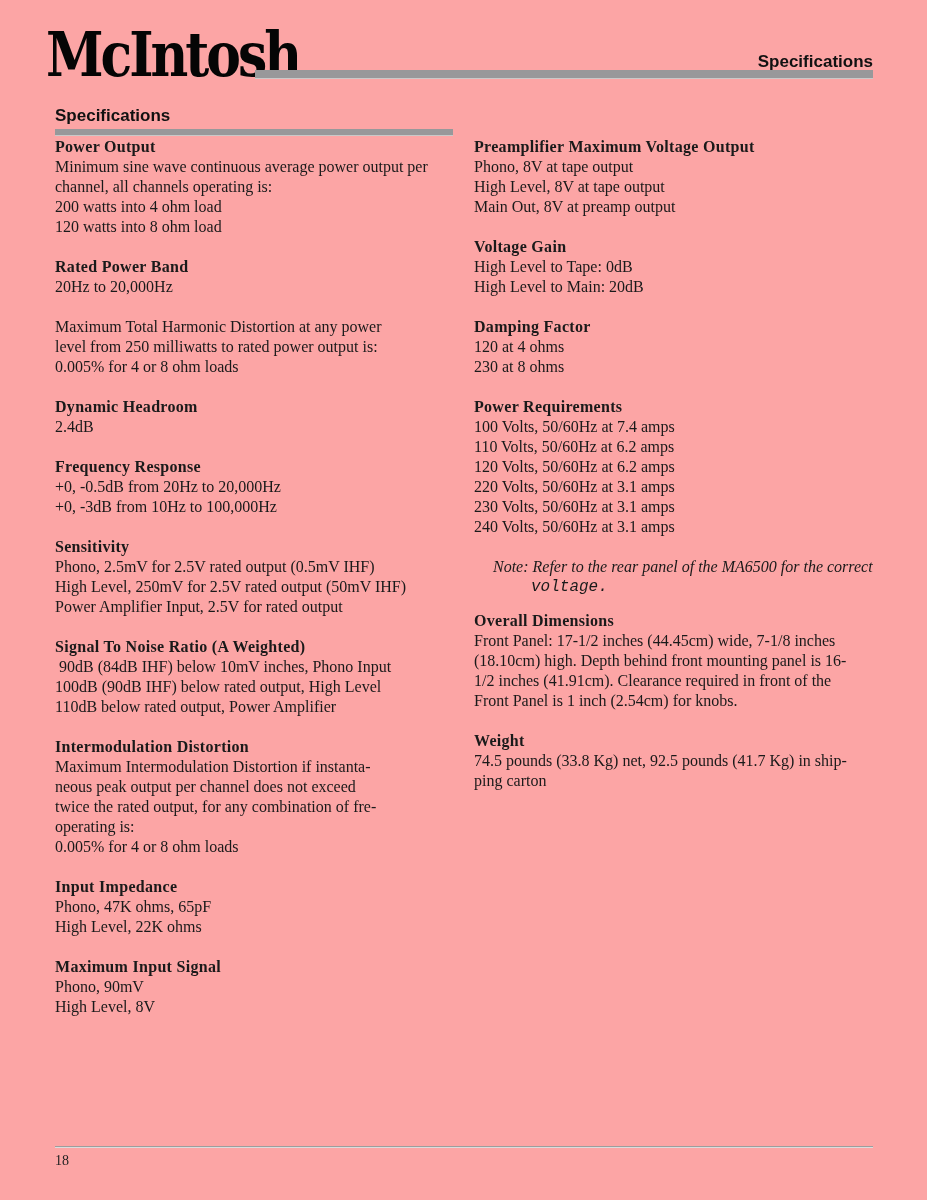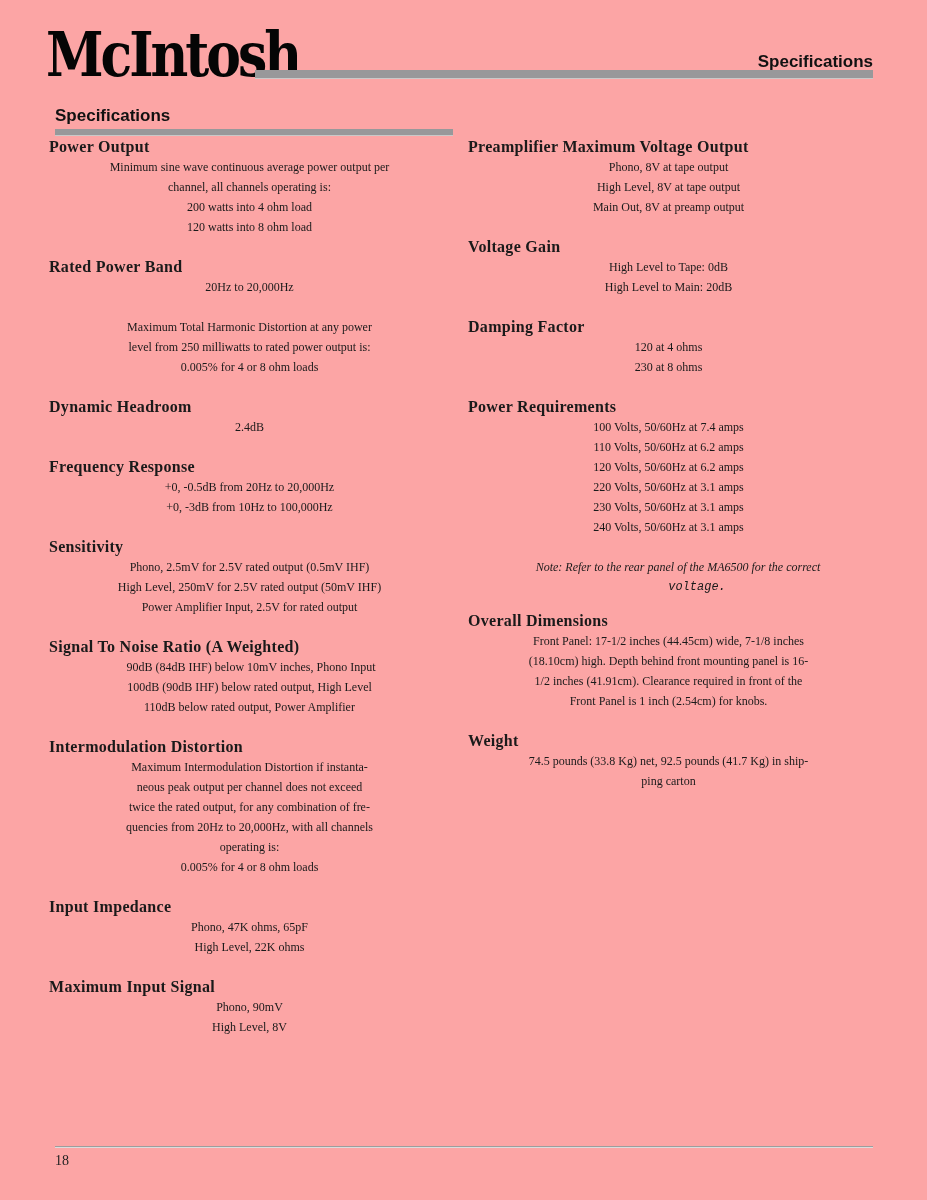--- a/index.html
+++ b/index.html
@@ -60,40 +60,39 @@
     left: 55px;
     top: 129px;
     width: 398px;
     height: 7px;
     background: #98989a;
     border-bottom: 1px solid #c9c9c9;
   }
   
   .columns {
     position: absolute;
-    left: 49px;
+    left: 55px;
     top: 137px;
     width: 820px;
     display: flex;
     gap: 18px;
   }
   .col { width: 401px; }
   .spec-section { margin-bottom: 20px; }
   .sec-title {
     font-weight: 700;
     font-size: 16px;
     line-height: 20px;
     letter-spacing: 0.3px;
     white-space: pre;
   }
   .line {
-    font-size: 12px;
+    font-size: 16px;
     line-height: 20px;
     white-space: pre;
-    text-align: center;
   }
   .note { margin-top: 18px; margin-bottom: 14px; }
   .note .line { font-style: italic; }
   .note .line:first-child { padding-left: 19px; }
   .note .line:not(:first-child) { padding-left: 57px; font-family: Liberation Mono, monospace; }
   
   .footer-line {
     position: absolute;
     left: 55px;
     top: 1146px;
@@ -162,21 +161,20 @@
           <div class="sec-title">Signal To Noise Ratio (A Weighted)</div>
           <div class="line"> 90dB (84dB IHF) below 10mV inches, Phono Input</div>
           <div class="line">100dB (90dB IHF) below rated output, High Level</div>
           <div class="line">110dB below rated output, Power Amplifier</div>
         </section>
         <section class="spec-section">
           <div class="sec-title">Intermodulation Distortion</div>
           <div class="line">Maximum Intermodulation Distortion if instanta-</div>
           <div class="line">neous peak output per channel does not exceed</div>
           <div class="line">twice the rated output, for any combination of fre-</div>
-          <div class="line">quencies from 20Hz to 20,000Hz, with all channels</div>
           <div class="line">operating is:</div>
           <div class="line">0.005% for 4 or 8 ohm loads</div>
         </section>
         <section class="spec-section">
           <div class="sec-title">Input Impedance</div>
           <div class="line">Phono, 47K ohms, 65pF</div>
           <div class="line">High Level, 22K ohms</div>
         </section>
         <section class="spec-section">
           <div class="sec-title">Maximum Input Signal</div>

